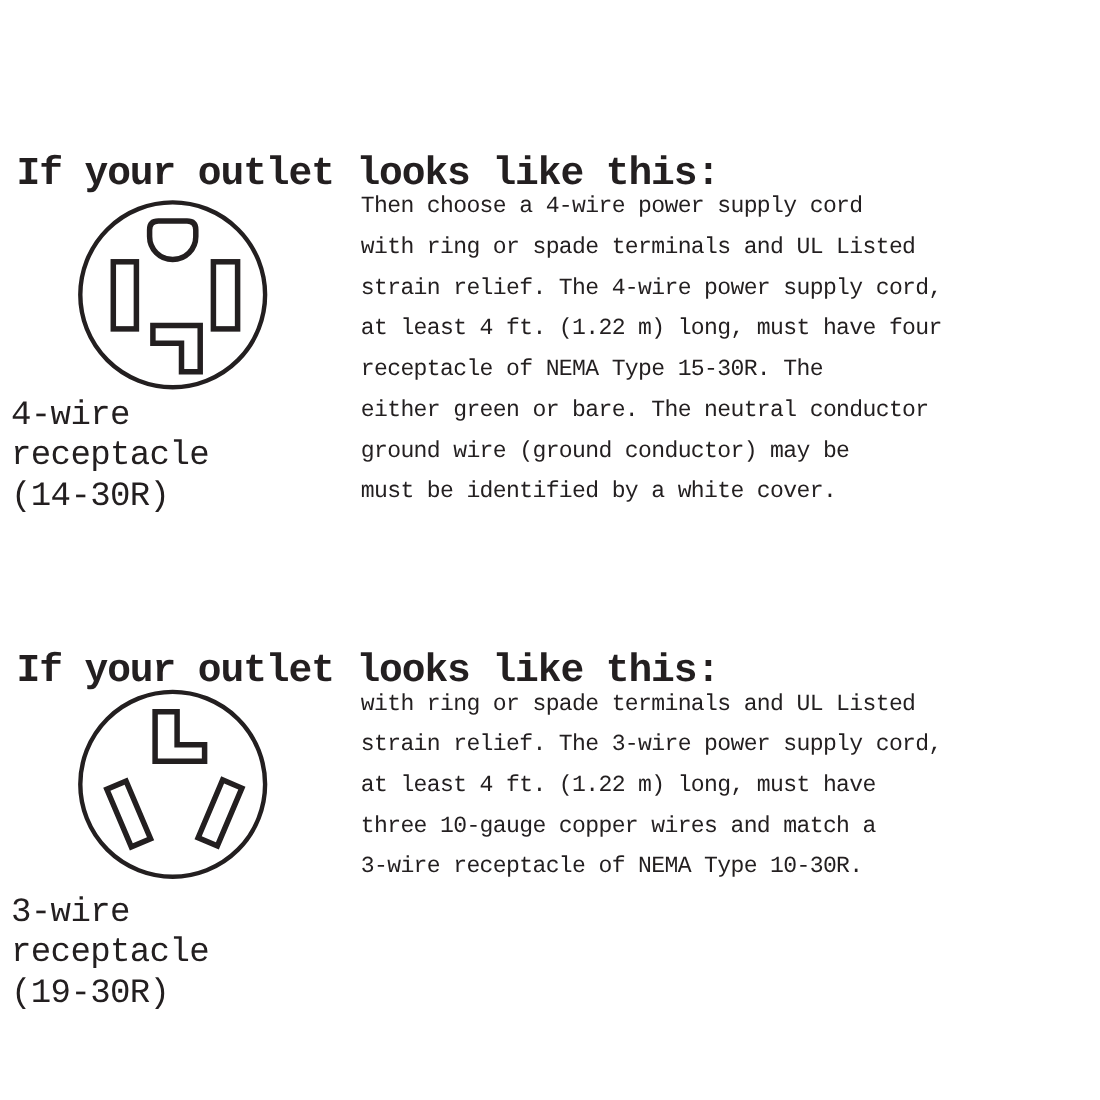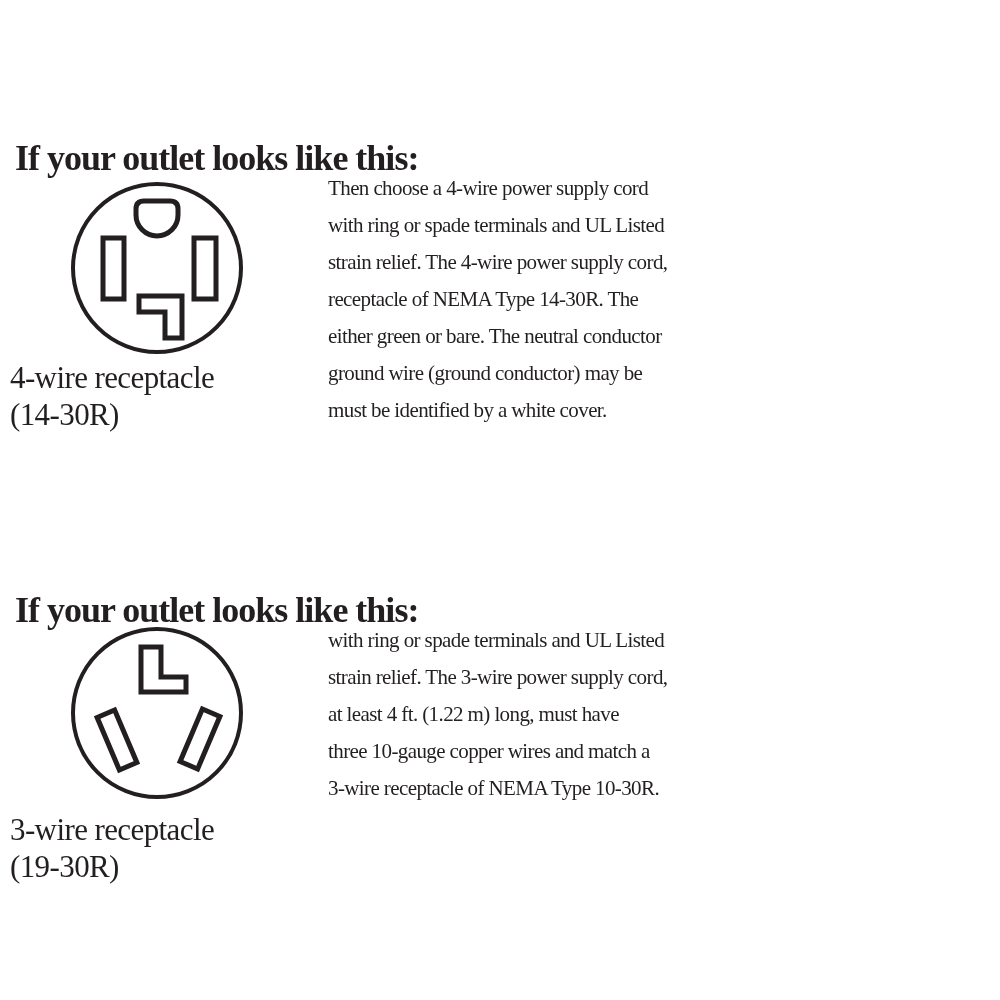--- a/index.html
+++ b/index.html
@@ -2,21 +2,21 @@
 <html><head>
 <meta charset="utf-8">
 <style>
   html, body { margin: 0; padding: 0; background: #ffffff; }
   .page {
     position: relative;
     width: 1000px;
     height: 1000px;
     background: #ffffff;
     overflow: hidden;
-    font-family: Liberation Serif, serif;
+    font-family: Liberation Mono, monospace;
     color: #231f20;
   }
   .heading {
     position: absolute;
     left: 15px;
     font-size: 36px;
     font-weight: bold;
     letter-spacing: -1px;
     line-height: 44px;
     white-space: nowrap;
@@ -69,21 +69,22 @@
 
   <div class="caption" id="caption-1">
     <div>4-wire receptacle</div>
     <div>(14-30R)</div>
   </div>
 
   <div class="para" id="para-1">
     <div>Then choose a 4-wire power supply cord</div>
     <div>with ring or spade terminals and UL Listed</div>
     <div>strain relief. The 4-wire power supply cord,</div>
-    <div>receptacle of NEMA Type 14-30R. The</div>
+    <div>at least 4 ft. (1.22 m) long, must have four</div>
+    <div>receptacle of NEMA Type 15-30R. The</div>
     <div>either green or bare. The neutral conductor</div>
     <div>ground wire (ground conductor) may be</div>
     <div>must be identified by a white cover.</div>
   </div>
 
   <h2 class="heading" id="heading-2">If your outlet looks like this:</h2>
 
   <svg class="figure-svg" id="figure-2" viewBox="0 0 180 180">
     <circle cx="90" cy="90" r="84" stroke-width="4"></circle>
     <path d="M 74 24 H 94 V 54 H 119 V 69 H 74 Z" stroke-width="5"></path>

